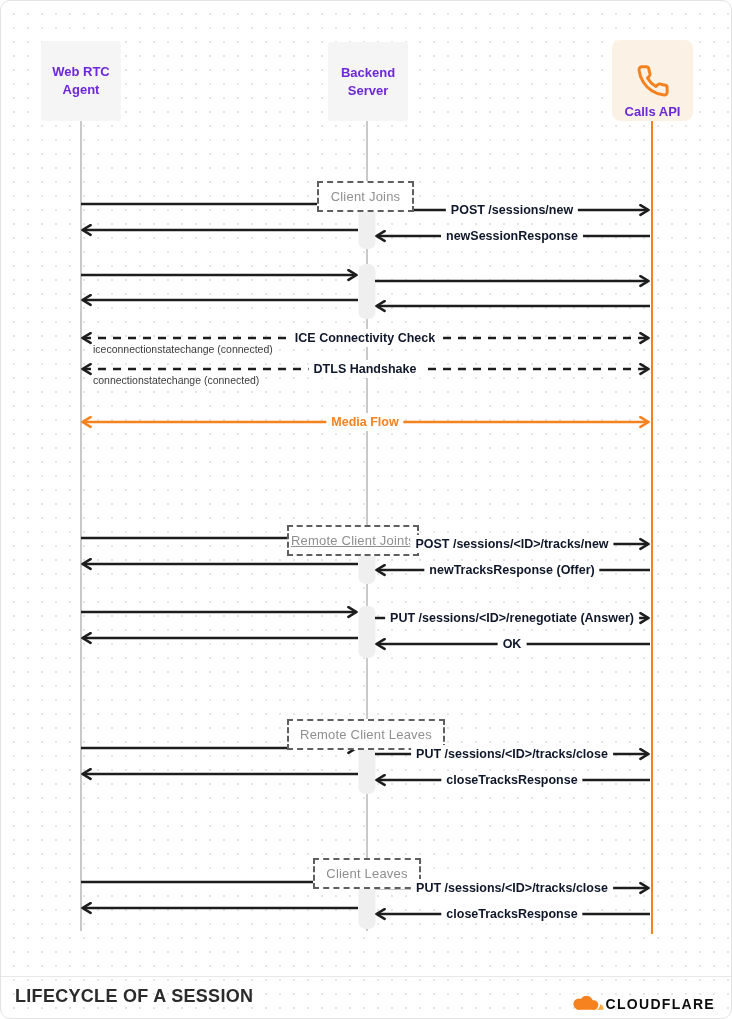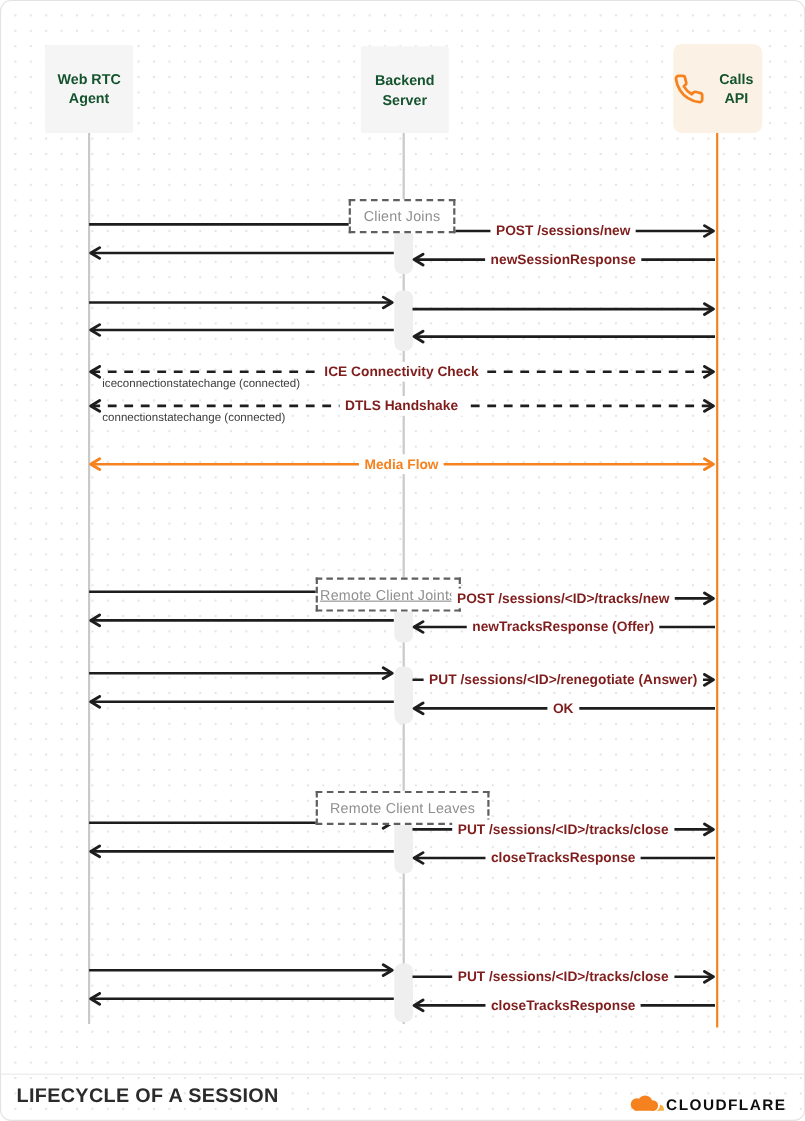--- a/index.html
+++ b/index.html
@@ -19,27 +19,27 @@
     background-size: 14px 14px;
     background-position: 6px 6px;
     overflow: hidden;
   }
   svg.layer { position: absolute; left: 0; top: 0; }
 
   .actor {
     position: absolute;
     display: flex; align-items: center; justify-content: flex-end;
     text-align: center;
-    font-size: 13px; font-weight: 700; color: #14532d;
+    font-size: 13px; font-weight: 700; color: #6d28d9;
     line-height: 1.35;
   }
   .actor.gray { background: #F5F5F5; border-radius: 2px; }
   .actor.calls {
     background: #FBF2E5; border-radius: 8px;
-    flex-direction: row; gap: 5px;
+    flex-direction: column; gap: 5px;
   }
   .actor.calls .phone { width: 34px; height: 34px; }
 
   .phase {
     position: absolute;
     box-sizing: border-box;
     display: flex; align-items: center; justify-content: center;
     border: 2px dashed #5F5F5F;
     background: #FFFFFF;
     color: #8F8F8F;
@@ -47,21 +47,21 @@
     white-space: nowrap;
     margin-top: 40px;
   }
 
   .msg {
     position: absolute;
     transform: translateX(-50%);
     height: 18px; line-height: 18px;
     background: #FFFFFF;
     padding: 0 5px;
-    font-size: 12.5px; font-weight: 700; color: #7f1d1d;
+    font-size: 12.5px; font-weight: 700; color: #0f172a;
     white-space: nowrap;
   }
   .msg.orange { color: #F6821F; }
 
   .sub {
     position: absolute;
     font-size: 10.5px; line-height: 13px;
     color: #3C3C3C;
     white-space: nowrap;
   }
@@ -169,20 +169,23 @@
   </div>
 
   <div class="phase" style="left:316px; top:140px; width:97px;  height:31px;">
     <span>Client Joins</span>
   </div>
   <div class="phase" style="left:286px; top:484px; width:132px; height:31px;text-decoration:underline;">
     <span>Remote Client Joints</span>
   </div>
   <div class="phase" style="left:286px; top:678px; width:158px; height:31px;">
     <span>Remote Client Leaves</span>
+  </div>
+  <div class="phase" style="left:312px; top:817px; width:108px; height:31px;">
+    <span>Client Leaves</span>
   </div>
 
   <div class="msg" style="left:511px; top:200px;">POST /sessions/new</div>
   <div class="msg" style="left:511px; top:226px;">newSessionResponse</div>
 
   <div class="msg" style="left:364px; top:328px;">ICE Connectivity Check</div>
   <div class="msg" style="left:364px; top:359px;">DTLS Handshake</div>
   <div class="msg orange" style="left:364px; top:412px;">Media Flow</div>
 
   <div class="msg" style="left:511px; top:560px;">newTracksResponse (Offer)</div>

